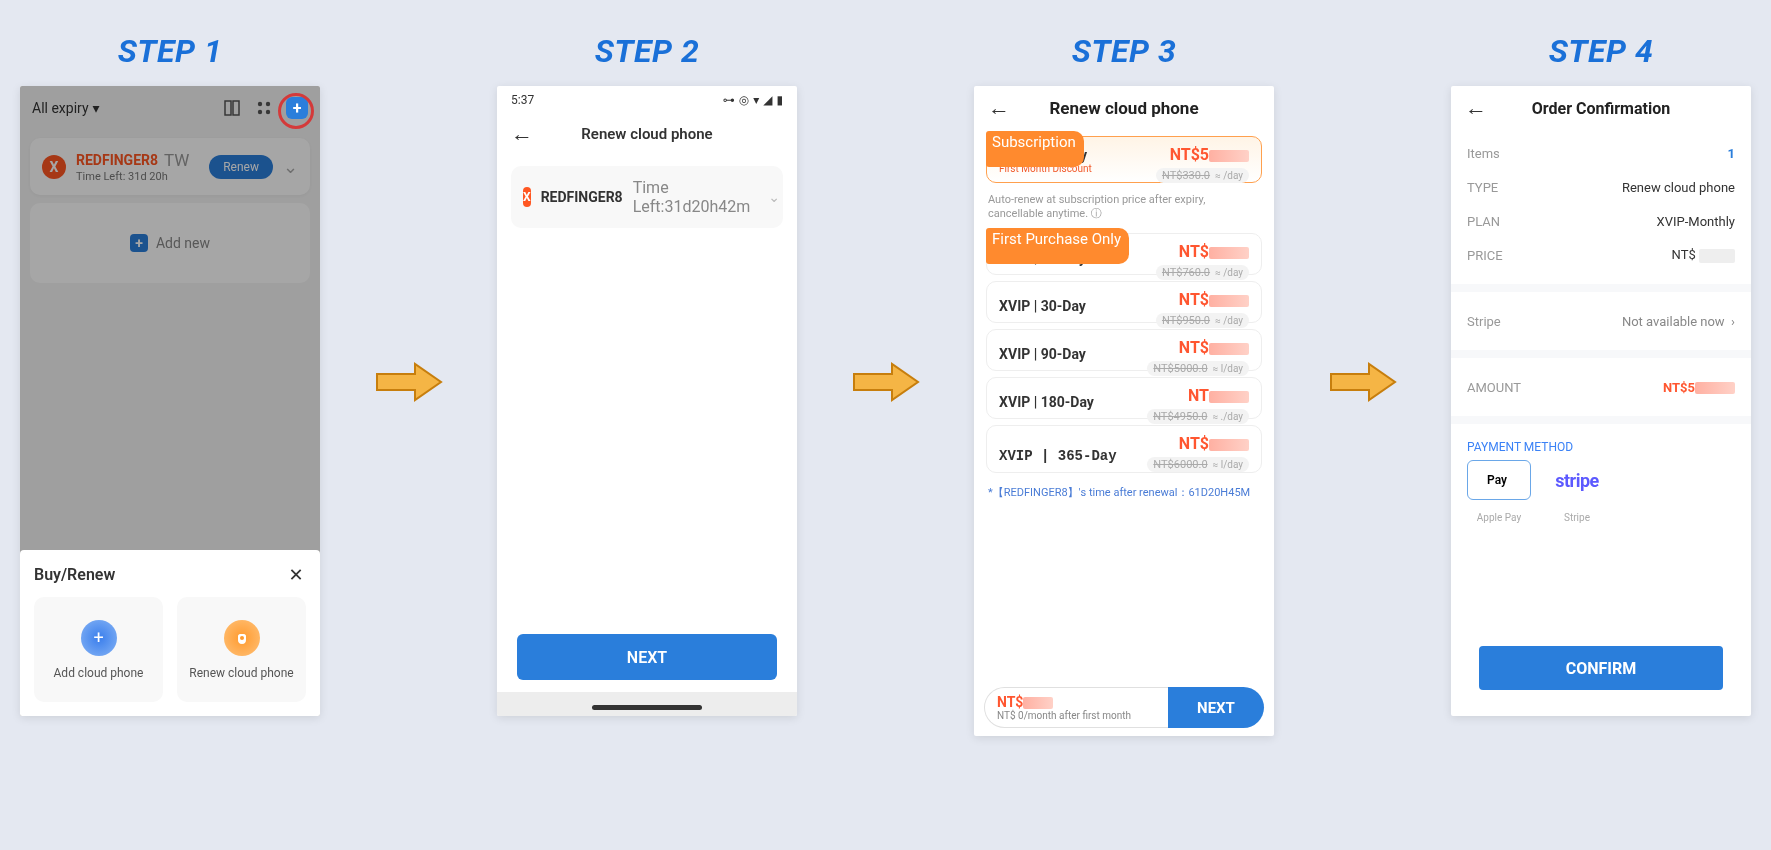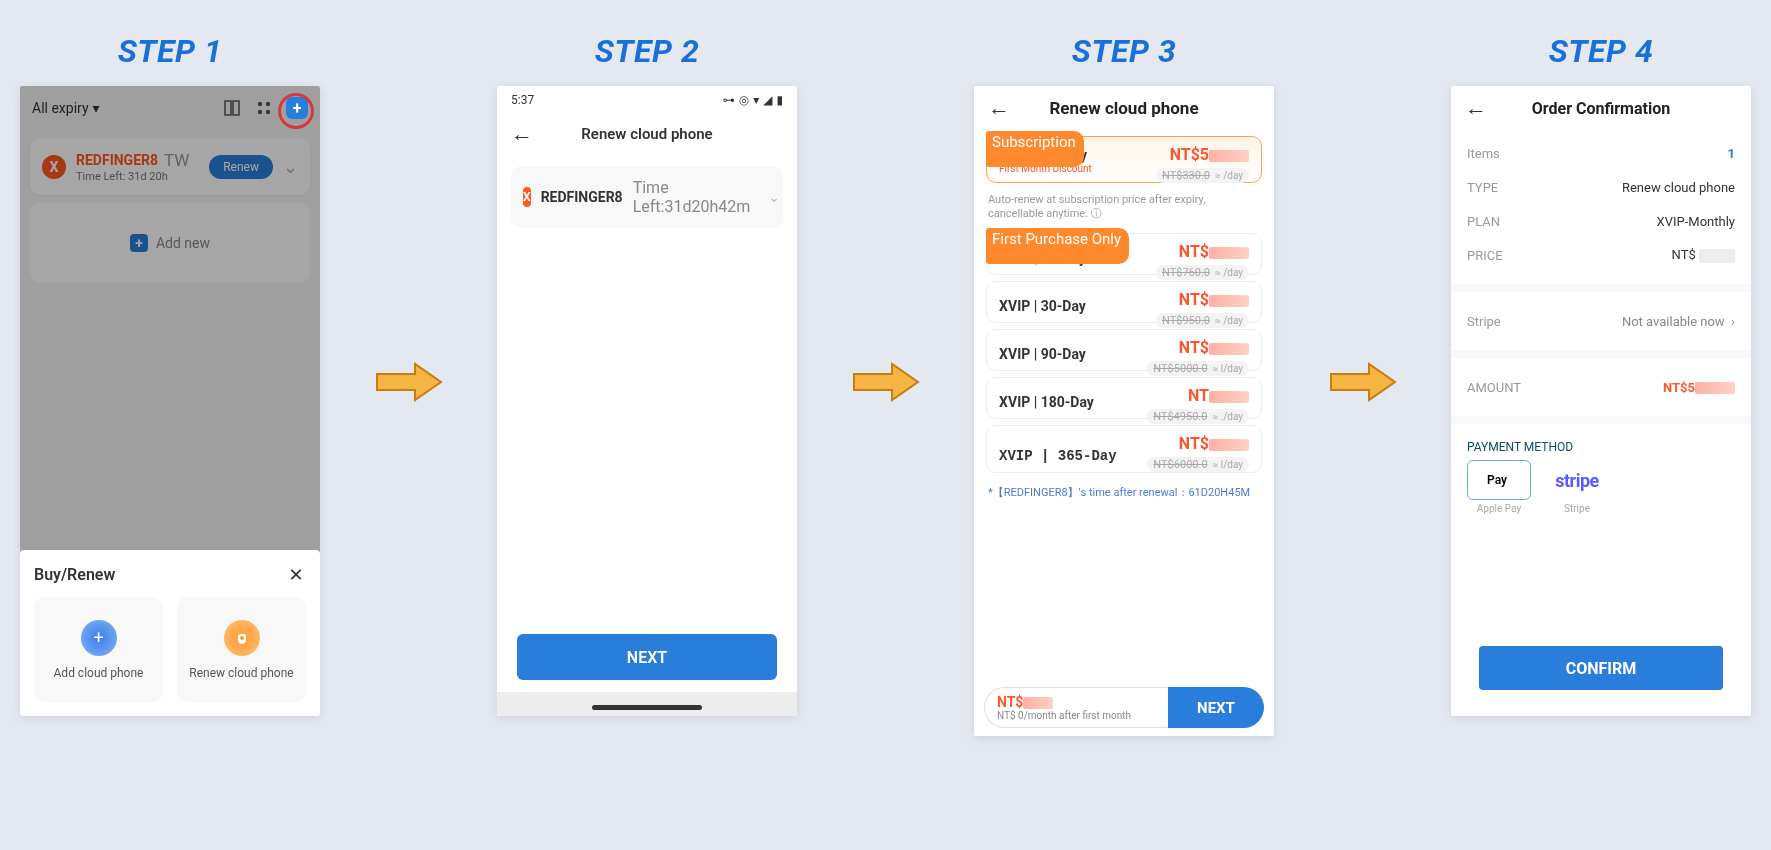--- a/index.html
+++ b/index.html
@@ -170,24 +170,24 @@
 
   
   .s4-header { height:44px; display:flex; align-items:center; justify-content:center; position:relative; font-size:16px; font-weight:700; color:#222; }
   .s4-back { position:absolute; left:14px; font-size:22px; color:#333; }
   .s4-block { padding:6px 16px; }
   .s4-row { display:flex; justify-content:space-between; align-items:center; height:34px; font-size:13px; }
   .s4-key { color:#999; }
   .s4-val { color:#333; }
   .s4-val.blue { color:#2a7edb; font-weight:700; }
   .s4-div { height:8px; background:#f7f8fa; margin:6px 0; }
-  .s4-paylbl { font-size:12px; color:#0c4a6e; padding:10px 16px 6px; }
+  .s4-paylbl { font-size:12px; color:#3b82f6; padding:10px 16px 6px; }
   .s4-paymethods { display:flex; gap:14px; padding:0 16px; }
   .s4-pm {
-    display:flex; flex-direction:column; align-items:center; gap:3px;
+    display:flex; flex-direction:column; align-items:center; gap:12px;
   }
   .s4-pm .box {
     width:64px; height:40px; border:1.5px solid #6aa7e8; border-radius:6px;
     display:flex; align-items:center; justify-content:center; font-size:13px; font-weight:700;
   }
   .s4-pm .box.stripe { border:1px solid transparent; color:#5c59ff; font-size:18px; font-weight:700; letter-spacing:-0.5px; }
   .s4-pm .cap { font-size:10px; color:#aaa; }
   .s4-confirm {
     position:absolute; left:28px; right:28px; bottom:26px; height:44px;
     background:#2a7edb; color:#fff; font-size:16px; font-weight:700;

